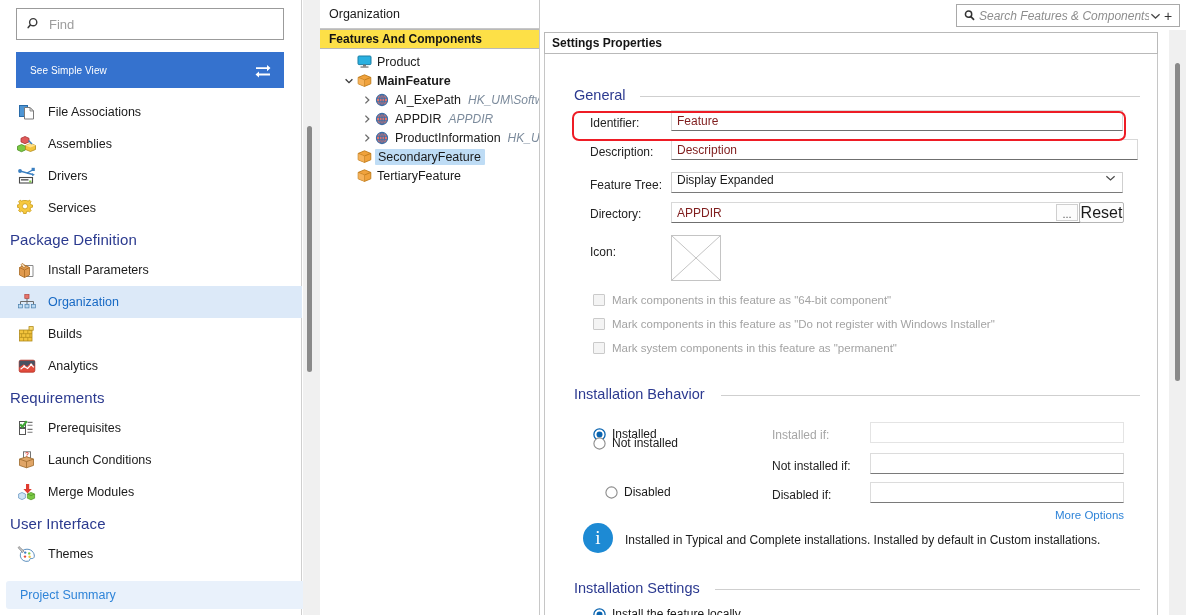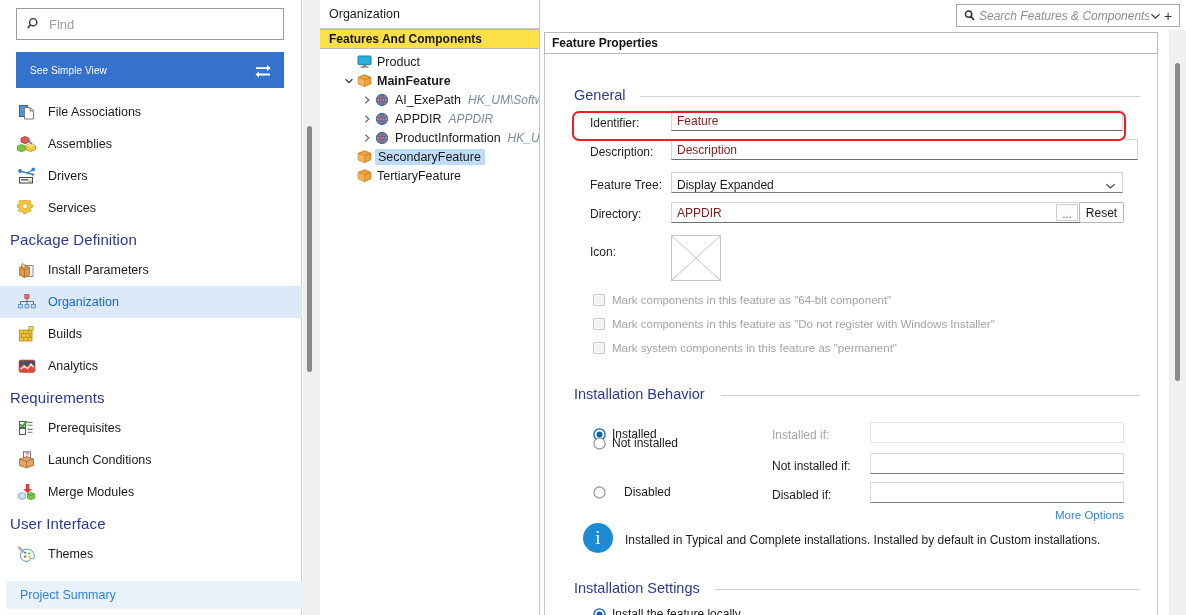--- a/index.html
+++ b/index.html
@@ -186,29 +186,29 @@
     position: absolute; background: #fff;
     border: 1px solid #d8d8d8; border-bottom: 1px solid #6f6f6f;
     font-size: 12px; color: #7f1d1d;
     display: flex; align-items: center; padding-left: 5px;
   }
   .txtbox.empty { border: 1px solid #dcdcdc; border-bottom: 1px solid #7a7a7a; }
   .txtbox.disabled { border: 1px solid #e4e4e4; background: #fff; }
   .combo {
     position: absolute; background: #fff;
     border: 1px solid #cfcfcf; border-bottom: 1px solid #7a7a7a;
-    font-size: 12px; display: flex; align-items: flex-end;
+    font-size: 12px; display: flex; align-items: flex-start;
     padding: 0 6px 0 5px;
   }
   .combo .cb-val { flex: 1; }
   .combo .cb-arrow { font-size: 10px; color: #4a4a4a; }
   .btn {
     position: absolute; background: #fdfdfd;
     border: 1px solid #b6b6b6; border-radius: 2px;
-    font-size: 12px; color: #1a1a1a;
+    font-size: 16px; color: #1a1a1a;
     display: flex; align-items: center; justify-content: center;
     cursor: pointer;
   }
   .ellipsis-btn {
     position: absolute; width: 22px; height: 17px;
     border: 1px solid #cfcfcf; background: #fcfcfc;
     display: flex; align-items: flex-end; justify-content: center;
     font-size: 11px; color: #555; cursor: pointer; line-height: 11px;
   }
   .icon-well {
@@ -576,21 +576,21 @@
       <span class="sp">Search Features &amp; Components</span>
       <span class="chev-d">
         <svg width="11" height="8" viewBox="0 0 11 8">
             <path d="M1.4 2.2 L5.5 6 L9.6 2.2" fill="none" stroke="#4a4a4a" stroke-width="1.3"></path>
           </svg>
       </span>
       <span class="plus">+</span>
     </div>
 
     <div class="props-tab">
-      <span>Feature Properties</span>
+      <span>Settings Properties</span>
     </div>
 
     <div class="props-body">
 
       <div class="sec-title" style="left:29px; top:33px;">General</div>
       <div class="sec-rule" style="left:95px; top:42px; width:500px;"></div>
 
       <div class="fld-label" style="left:45px; top:62px;">Identifier:</div>
       <div class="txtbox" style="left:126px; top:56px; width:452px; height:21px;">
         <span>Feature</span>
@@ -652,21 +652,21 @@
           <circle cx="6.5" cy="6.5" r="3" fill="#0a64b0"></circle>
         </svg>
         <span class="rtext">Installed</span>
       </div>
       <div class="radio-row" style="left:48px; top:382px;">
         <svg class="radio" viewBox="0 0 13 13">
           <circle cx="6.5" cy="6.5" r="5.6" fill="#ffffff" stroke="#8c8c8c" stroke-width="1.1"></circle>
         </svg>
         <span class="rtext">Not installed</span>
       </div>
-      <div class="radio-row" style="left:48px; top:431px;gap:12px;">
+      <div class="radio-row" style="left:60px; top:431px;">
         <svg class="radio" viewBox="0 0 13 13">
           <circle cx="6.5" cy="6.5" r="5.6" fill="#ffffff" stroke="#8c8c8c" stroke-width="1.1"></circle>
         </svg>
         <span class="rtext">Disabled</span>
       </div>
 
       <div class="fld-label dim" style="left:227px; top:374px;">Installed if:</div>
       <div class="txtbox disabled" style="left:325px; top:368px; width:254px; height:21px;">
         <span></span>
       </div>

